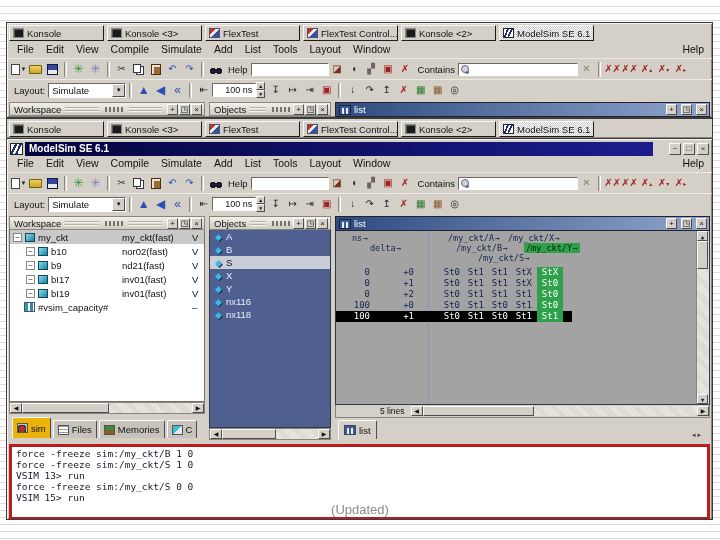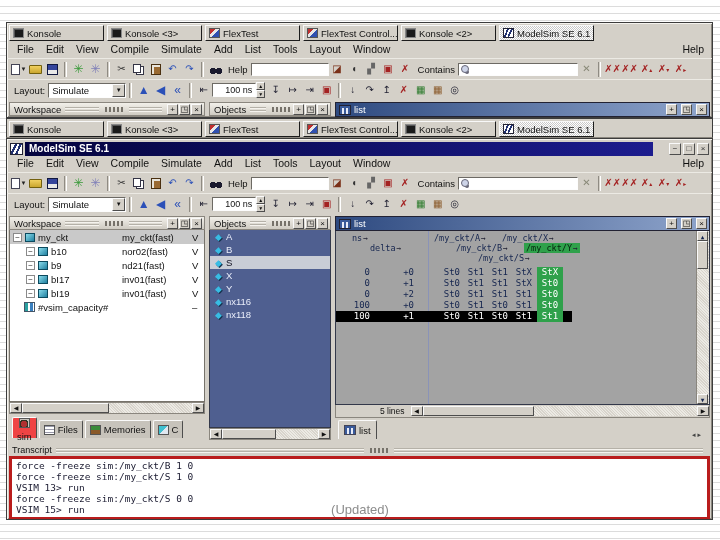--- a/index.html
+++ b/index.html
@@ -90,21 +90,21 @@
 .ty{flex:1;overflow:hidden;}
 
 .hscroll{height:12px;display:flex;align-items:center;background:#dcd8d0;border:1px solid #8a867e;flex:none;}
 .sbtn{width:12px;height:10px;flex:none;font-size:6px;line-height:9px;text-align:center;border:1px solid;border-color:#fafafa #4d4d4d #4d4d4d #fafafa;background:#d4d0c8;}
 .sthumb{width:45%;height:10px;border:1px solid;border-color:#fafafa #4d4d4d #4d4d4d #fafafa;background:#d4d0c8;}
 .strack{flex:1;height:10px;background:repeating-linear-gradient(45deg,#eceae4 0 1px,#d8d4cc 1px 2px);}
 
 .wtabs{height:26px;display:flex;align-items:flex-end;gap:2px;padding:2px 2px 2px 3px;flex:none;overflow:hidden;}
 .wtab{height:18px;display:flex;align-items:center;gap:3px;padding:0 4px;font-size:9.5px;white-space:nowrap;
   border:1px solid #4d4d4d;border-bottom:none;border-top-color:#fafafa;border-left-color:#fafafa;background:#c7c3bb;border-radius:2px 2px 0 0;}
-.wtab.active{height:21px;background:#ef4444;flex-direction:column;}
+.wtab.active{height:21px;background:#eab308;}
 .wti{width:11px;height:10px;flex:none;border:1px solid #555;}
 .sim-i{background:radial-gradient(circle at 4px 5px,#b03030 3px,#332 3.2px 4.4px,#c8c4bc 4.5px);}
 .files-i{background:#fff;background-image:linear-gradient(#99a 1px,transparent 1px);background-size:3px 3px;}
 .mem-i{background:linear-gradient(#3a8a3a 50%,#8a5a2a 50%);}
 .cap-i{background:linear-gradient(135deg,#40c0d0 50%,#e0e8f0 50%);}
 
 .obj{width:122px;flex:none;}
 .objbody{flex:1;background:#4f5f90;color:#e9edfa;font-size:9.5px;border:1px solid #33384a;border-top:none;overflow:hidden;}
 .orow{display:flex;align-items:center;height:13px;gap:4px;padding-left:5px;white-space:nowrap;}
 .orow.sel{background:#c9cdd6;color:#101020;}
@@ -722,24 +722,24 @@
             <span class="wlico"></span>
             <span>list</span>
             <span style="flex:1"></span>
             <span class="pbtn">+</span>
             <span class="pbtn">◳</span>
             <span class="pbtn">×</span>
           </div>
         <div class="lbody">
           <span class="lh" style="left:16px;top:2px"><span>ns</span><span class="sarr">→</span></span>
           <span class="lh" style="left:34px;top:12px"><span>delta</span><span class="sarr">→</span></span>
-          <span class="lh" style="left:98px;top:2px"><span>/my_ckt/A</span><span class="sarr">→</span></span>
+          <span class="lh" style="left:112px;top:2px"><span>/my_ckt/A</span><span class="sarr">→</span></span>
           <span class="lh" style="left:120px;top:12px"><span>/my_ckt/B</span><span class="sarr">→</span></span>
           <span class="lh" style="left:142px;top:22px"><span>/my_ckt/S</span><span class="sarr">→</span></span>
-          <span class="lh" style="left:166px;top:2px"><span>/my_ckt/X</span><span class="sarr">→</span></span>
+          <span class="lh" style="left:172px;top:2px"><span>/my_ckt/X</span><span class="sarr">→</span></span>
           <span class="lh hl" style="left:188px;top:12px"><span>/my_ckt/Y</span><span class="sarr">→</span></span>
           <div class="vline"></div>
           <div class="lrows">
             <div class="lrow">
                 <span class="c ns">0</span>
                 <span class="c dl">+0</span>
                 <span class="vals">
                   <span class="v">St0</span>
                   <span class="v">St1</span>
                   <span class="v">St1</span>
@@ -810,26 +810,20 @@
           <span class="ltab">
               <span class="wlico" style="border-color:#445"></span>
               <span>list</span>
             </span>
           <span class="tsarr">◂▸</span>
         </div>
       </div>
     </div>
 
     <div class="trans">
-      <div class="thdr">
-        <span>Transcript</span>
-        <span class="grip"></span>
-        <span class="gripdots"></span>
-        <span class="grip"></span>
-      </div>
       <div class="tbody">
         <div>force -freeze sim:/my_ckt/B 1 0</div>
         <div>force -freeze sim:/my_ckt/S 1 0</div>
         <div>VSIM 13&gt; run</div>
         <div>force -freeze sim:/my_ckt/S 0 0</div>
         <div>VSIM 15&gt; run</div>
       </div>
     </div>
   </div>
 

